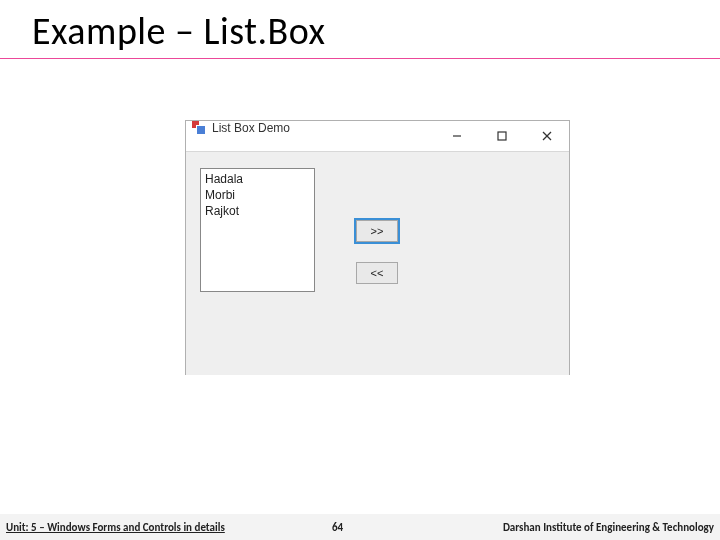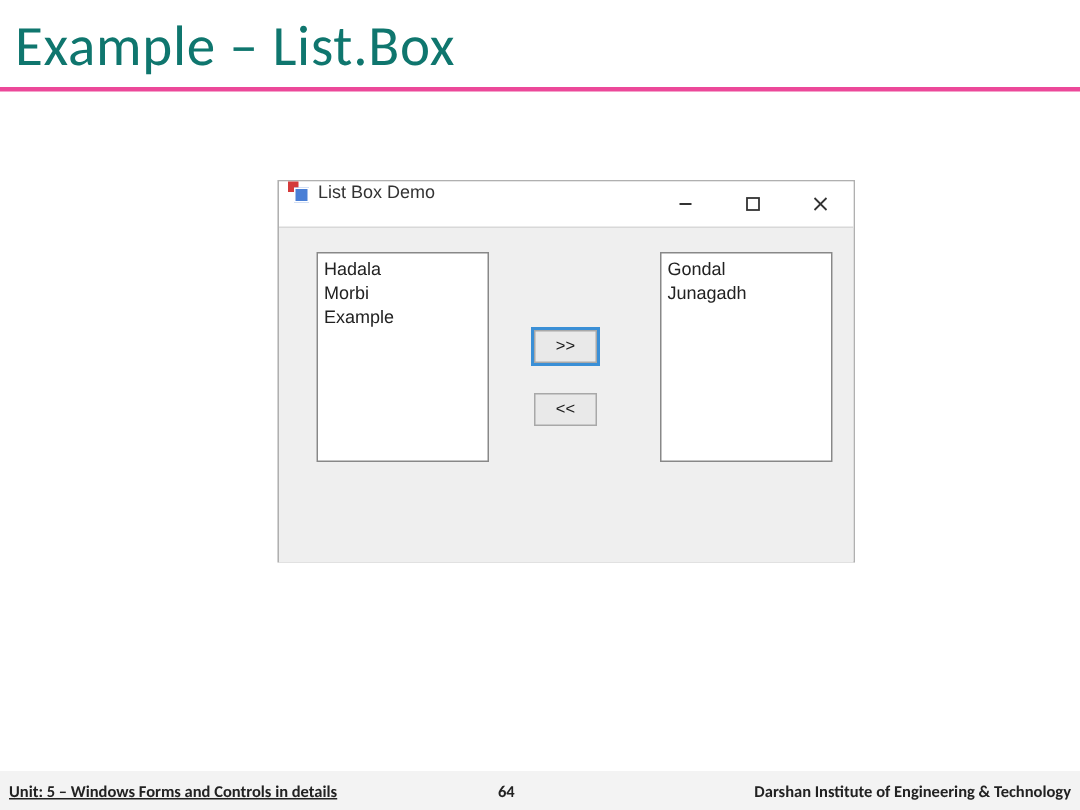--- a/index.html
+++ b/index.html
@@ -9,23 +9,23 @@
     height: 540px;
     background: #ffffff;
     font-family: "Segoe UI", Tahoma, sans-serif;
     overflow: hidden;
     position: relative;
   }
   .slide-title {
     font-family: Calibri, "Segoe UI", sans-serif;
     font-size: 38px;
     font-weight: 400;
-    color: #0f766e;
-    padding: 8px 18px 4px 10px;
-    border-bottom: 3px solid #ec4899;
+    color: #000000;
+    padding: 8px 18px 4px 32px;
+    border-bottom: 1px solid #ec4899;
     letter-spacing: 0.5px;
   }
   .window-wrap {
     position: absolute;
     left: 185px;
     top: 120px;
     width: 385px;
     height: 255px;
     border: 1px solid #b0b0b0;
     background: #efefef;
@@ -74,30 +74,29 @@
   .win-ctrl svg { width: 10px; height: 10px; stroke: #333; stroke-width: 1.2; fill: none; }
   .client-area {
     position: relative;
     width: 100%;
     height: calc(100% - 30px);
     background: #efefef;
   }
   .listbox {
     position: absolute;
     width: 115px;
-    height: 140px;
+    height: 124px;
     background: #ffffff;
     border: 1px solid #888;
     padding: 2px 4px;
     font-size: 12px;
     line-height: 16px;
     font-family: "Microsoft Sans Serif", Tahoma, sans-serif;
     color: #222;
     box-sizing: border-box;
-    margin-left: 11px;
   }
   .listbox.left  { left: 14px;  top: 16px; }
   .listbox.right { right: 14px; top: 16px; }
   .move-btn {
     position: absolute;
     left: 170px;
     width: 42px;
     height: 22px;
     background: #e9e9e9;
     border: 1px solid #a8a8a8;
@@ -155,30 +154,26 @@
           <line x1="1" y1="1" x2="9" y2="9"></line>
           <line x1="9" y1="1" x2="1" y2="9"></line>
         </svg>
     </span>
   </div>
 
   <div class="client-area">
     <div class="listbox left">
       <div>Hadala</div>
       <div>Morbi</div>
-      <div>Example</div>
+      <div>Rajkot</div>
     </div>
 
     <div class="move-btn fwd">&gt;&gt;</div>
     <div class="move-btn back">&lt;&lt;</div>
 
-    <div class="listbox right">
-      <div>Gondal</div>
-      <div>Junagadh</div>
-    </div>
   </div>
 </div>
 
 <div class="footer">
   <span class="unit">Unit: 5 – Windows Forms and Controls in details</span>
   <span class="page">64</span>
   <span class="org">Darshan Institute of Engineering &amp; Technology</span>
 </div>
 
 </body></html>

